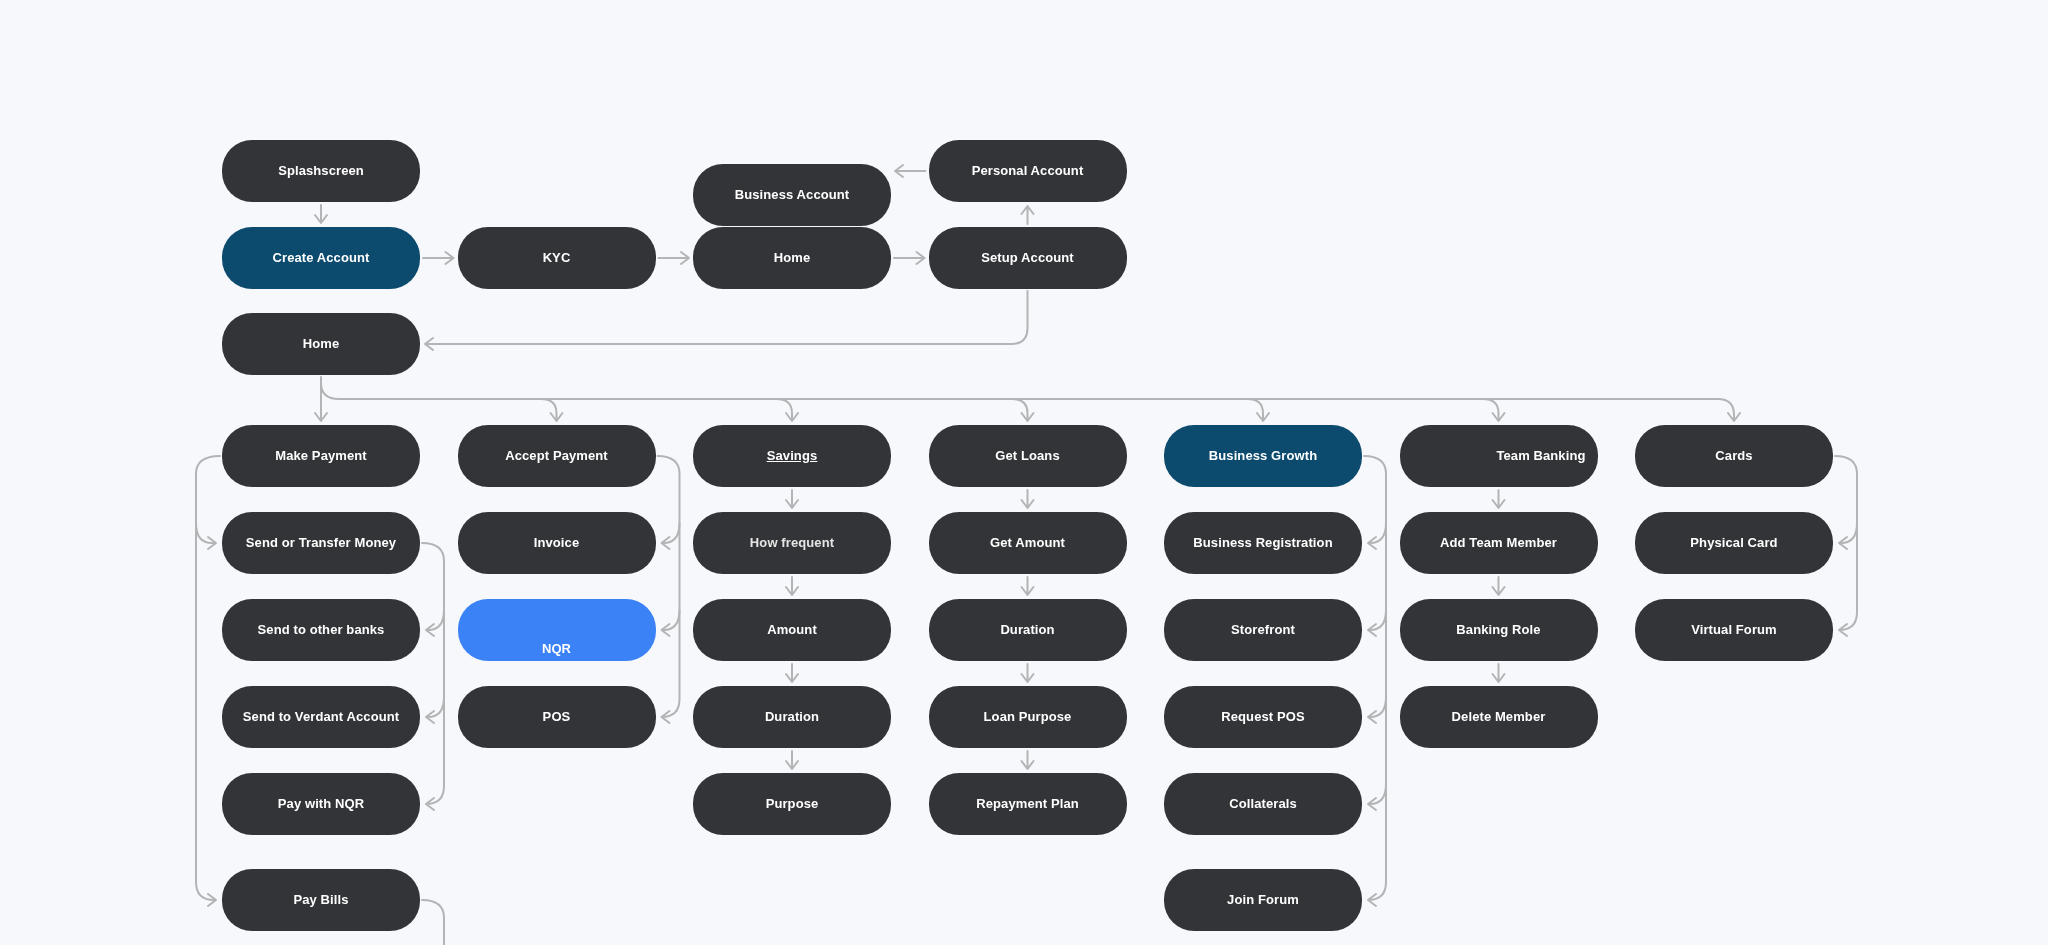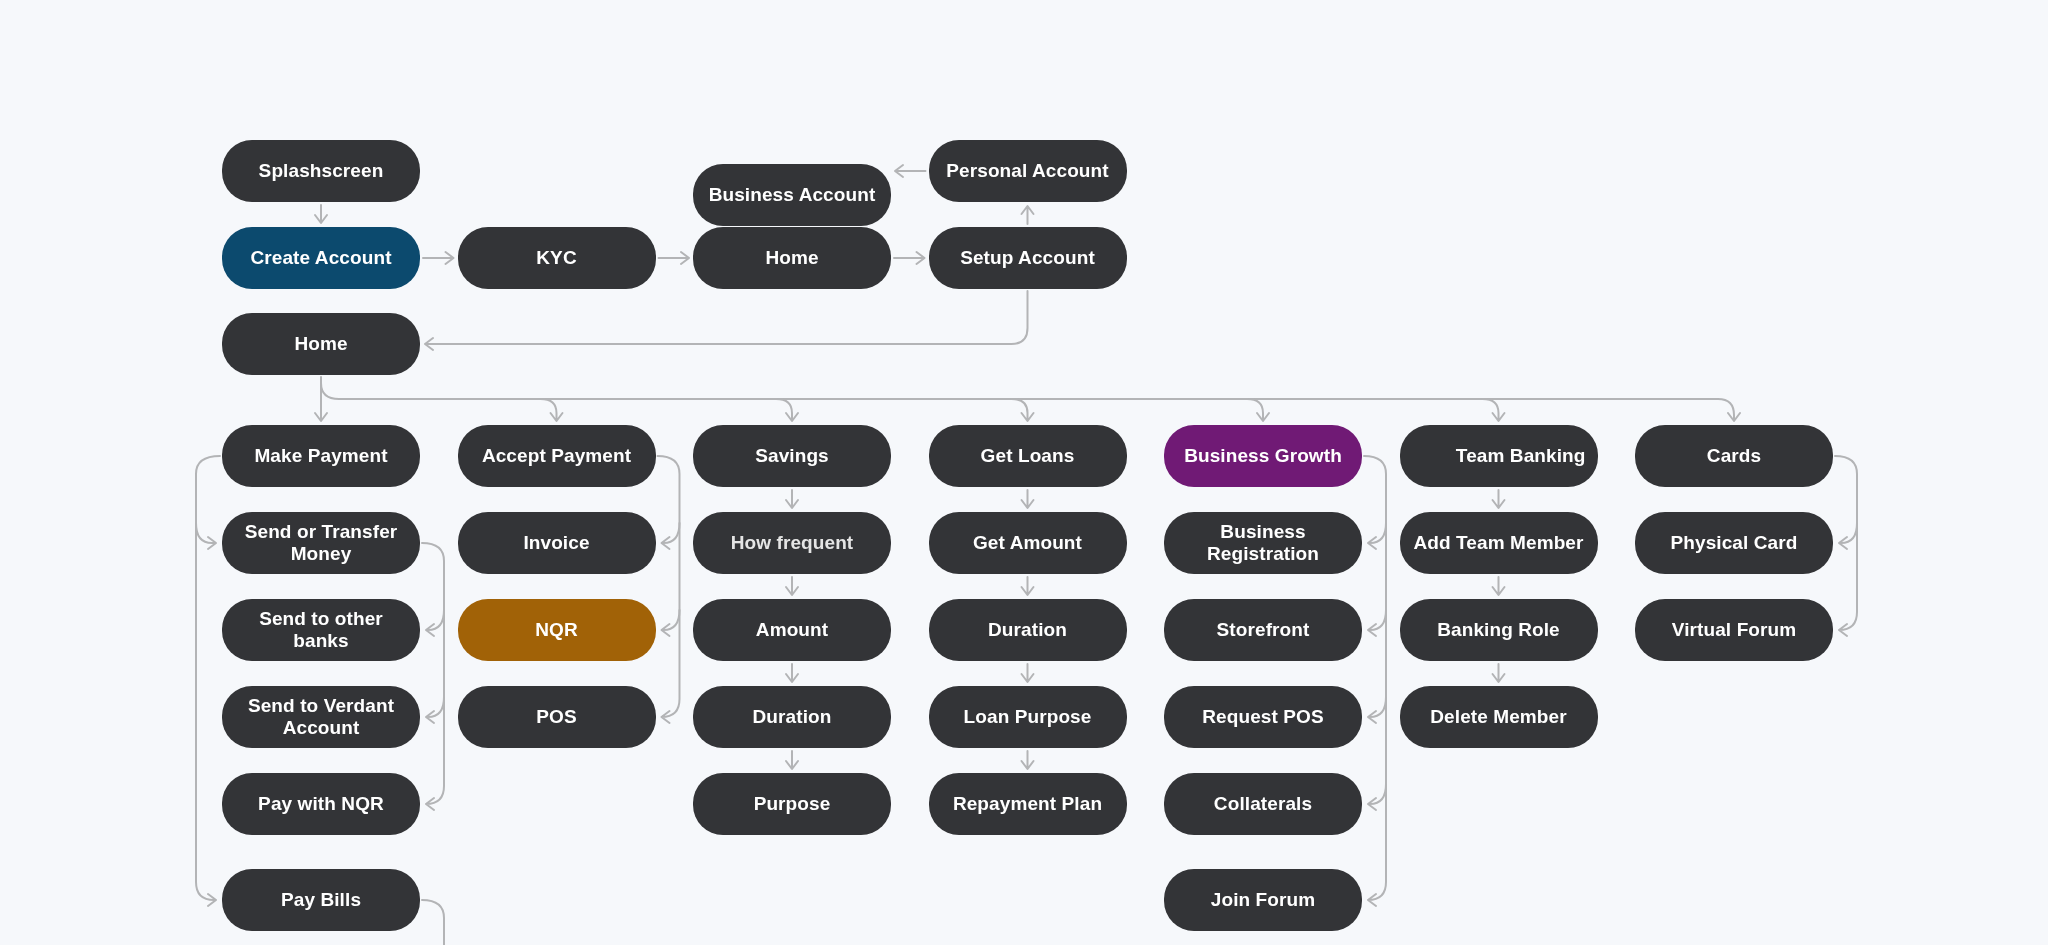--- a/index.html
+++ b/index.html
@@ -25,21 +25,21 @@
     position: absolute;
     width: 198px;
     height: 62px;
     border-radius: 30px;
     background: #333437;
     color: #ffffff;
     display: flex;
     align-items: center;
     justify-content: center;
     text-align: center;
-    font-size: 19px;
+    font-size: 13px;
     font-weight: bold;
     line-height: 1.15;
     letter-spacing: 0.1px;
     box-sizing: border-box;
     padding: 4px 12px;
     user-select: none;
     cursor: default;
   }
   .node span { pointer-events: none; }
 </style>
@@ -120,33 +120,33 @@
       </div>
       <div class="node" style="left: 457.5px; top: 227px; background: rgb(51, 52, 55); color: rgb(255, 255, 255);">
         <span>KYC</span>
       </div>
       <div class="node" style="left: 457.5px; top: 425px; background: rgb(51, 52, 55); color: rgb(255, 255, 255);">
         <span>Accept Payment</span>
       </div>
       <div class="node" style="left: 457.5px; top: 512px; background: rgb(51, 52, 55); color: rgb(255, 255, 255);">
         <span>Invoice</span>
       </div>
-      <div class="node" style="left: 457.5px; top: 599px; background: #a16207; color: rgb(255, 255, 255);">
+      <div class="node" style="left: 457.5px; top: 599px; background: #3b82f6; color: rgb(255, 255, 255); align-items: flex-end;">
         <span>NQR</span>
       </div>
       <div class="node" style="left: 457.5px; top: 686px; background: rgb(51, 52, 55); color: rgb(255, 255, 255);">
         <span>POS</span>
       </div>
       <div class="node" style="left: 693px; top: 140px; background: rgb(51, 52, 55); color: rgb(255, 255, 255); margin-top: 24px;">
         <span>Business Account</span>
       </div>
       <div class="node" style="left: 693px; top: 227px; background: rgb(51, 52, 55); color: rgb(255, 255, 255);">
         <span>Home</span>
       </div>
-      <div class="node" style="left: 693px; top: 425px; background: rgb(51, 52, 55); color: rgb(255, 255, 255);">
+      <div class="node" style="left: 693px; top: 425px; background: rgb(51, 52, 55); color: rgb(255, 255, 255); text-decoration: underline;">
         <span>Savings</span>
       </div>
       <div class="node" style="left: 693px; top: 512px; background: rgb(51, 52, 55); color: #e5e5e5;">
         <span>How frequent</span>
       </div>
       <div class="node" style="left: 693px; top: 599px; background: rgb(51, 52, 55); color: rgb(255, 255, 255);">
         <span>Amount</span>
       </div>
       <div class="node" style="left: 693px; top: 686px; background: rgb(51, 52, 55); color: rgb(255, 255, 255);">
         <span>Duration</span>
@@ -168,21 +168,21 @@
       </div>
       <div class="node" style="left: 928.5px; top: 599px; background: rgb(51, 52, 55); color: rgb(255, 255, 255);">
         <span>Duration</span>
       </div>
       <div class="node" style="left: 928.5px; top: 686px; background: rgb(51, 52, 55); color: rgb(255, 255, 255);">
         <span>Loan Purpose</span>
       </div>
       <div class="node" style="left: 928.5px; top: 773px; background: rgb(51, 52, 55); color: rgb(255, 255, 255);">
         <span>Repayment Plan</span>
       </div>
-      <div class="node" style="left: 1164px; top: 425px; background: #701a75; color: rgb(255, 255, 255);">
+      <div class="node" style="left: 1164px; top: 425px; background: #0c4a6e; color: rgb(255, 255, 255);">
         <span>Business Growth</span>
       </div>
       <div class="node" style="left: 1164px; top: 512px; background: rgb(51, 52, 55); color: rgb(255, 255, 255);">
         <span>Business Registration</span>
       </div>
       <div class="node" style="left: 1164px; top: 599px; background: rgb(51, 52, 55); color: rgb(255, 255, 255);">
         <span>Storefront</span>
       </div>
       <div class="node" style="left: 1164px; top: 686px; background: rgb(51, 52, 55); color: rgb(255, 255, 255);">
         <span>Request POS</span>

